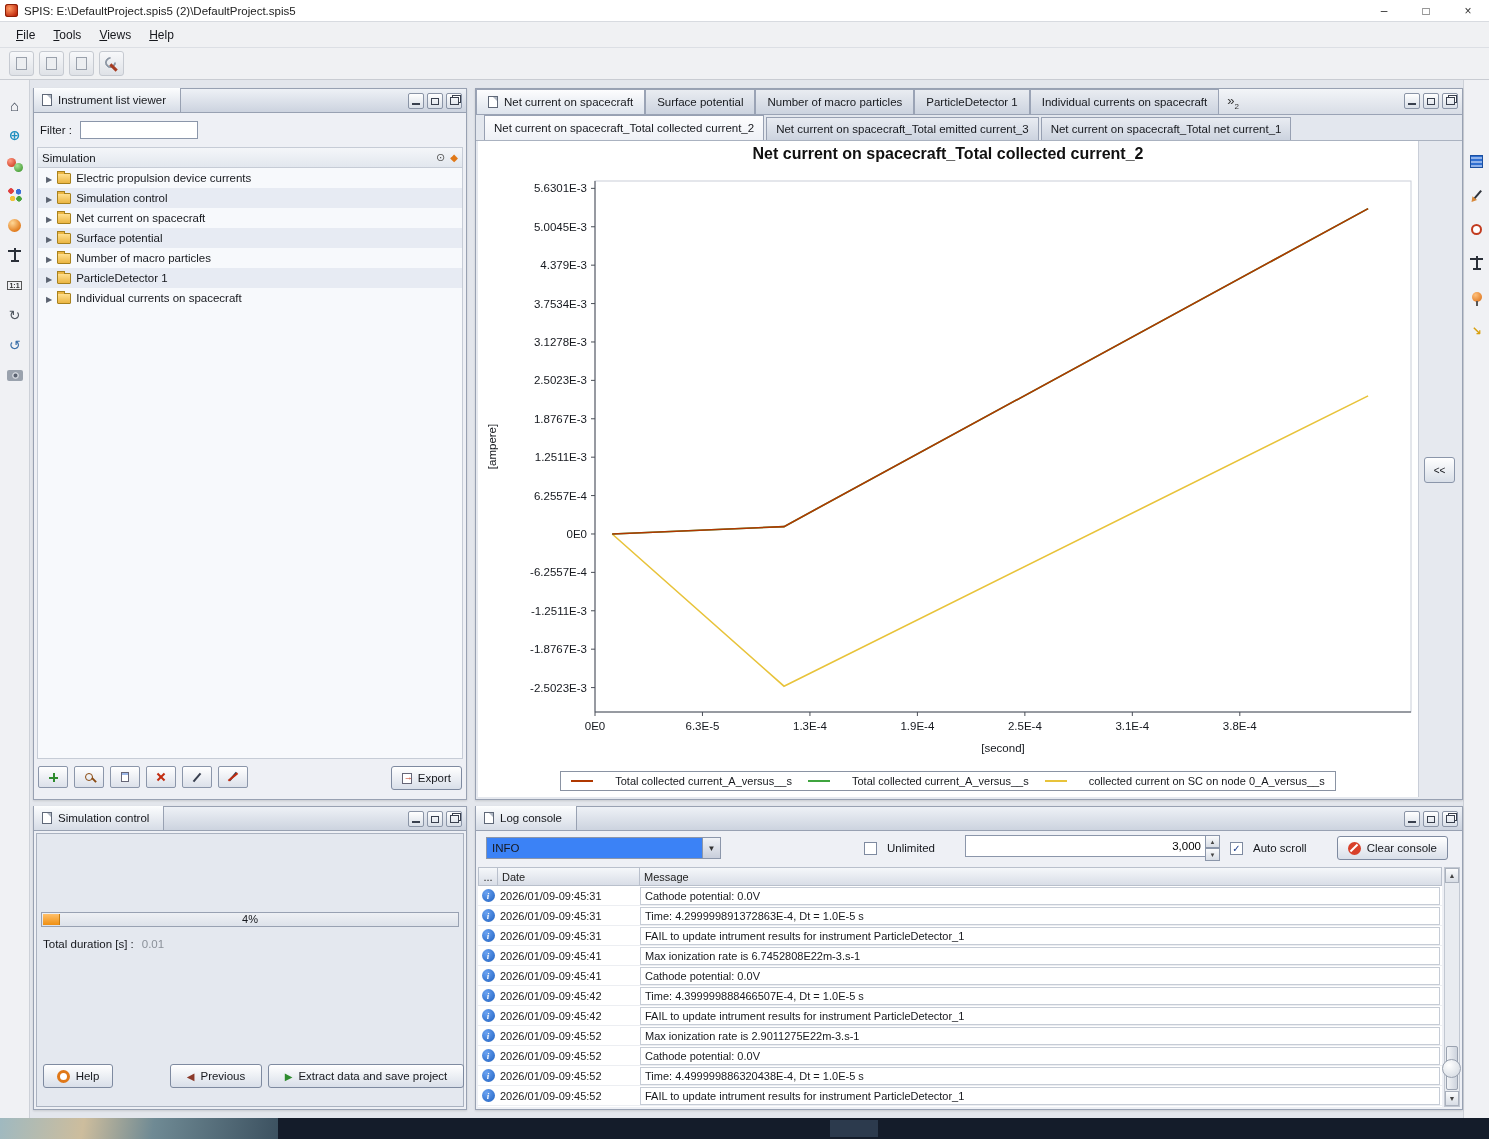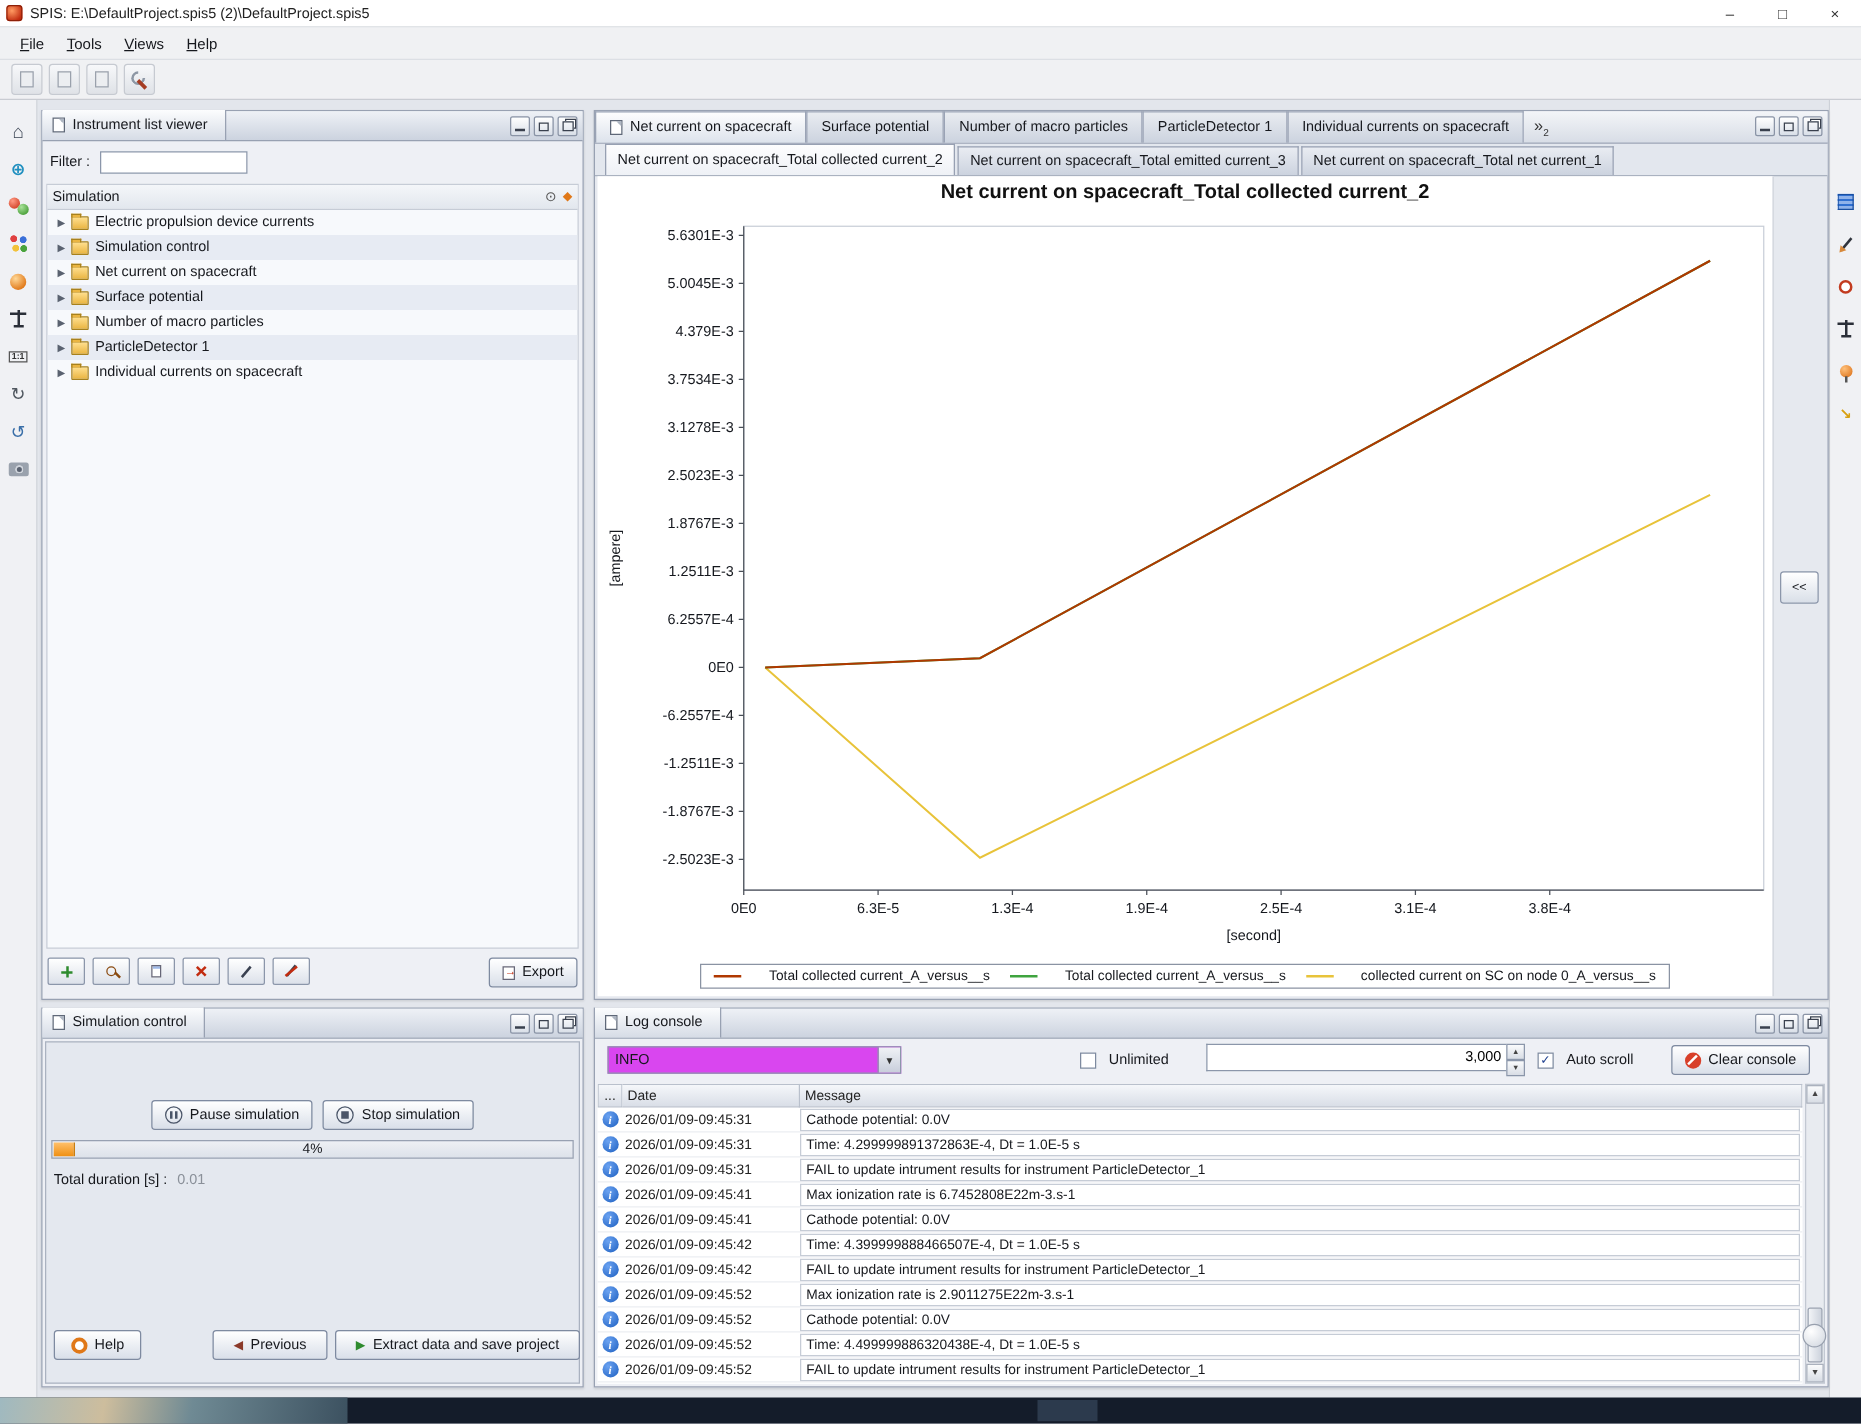--- a/index.html
+++ b/index.html
@@ -124,21 +124,21 @@
 #chart-svg{position:absolute;left:0;top:26px}
 #chart-svg text{font-family:"Liberation Sans","DejaVu Sans",sans-serif}
 #legend-wrap{position:absolute;left:0;right:0;top:630px;display:flex;justify-content:center}
 #legend-box{display:flex;gap:16px;border:1px solid #8a93a3;padding:3px 10px;background:#fff;font-size:11px;align-items:center}
 .lgi{display:flex;align-items:center;gap:22px;white-space:nowrap}
 .lgs{width:22px;height:2px;flex:0 0 auto}
 #collapse-btn{position:absolute;right:7px;top:368px;width:31px;height:26px;border:1px solid #8b96aa;border-radius:3px;background:linear-gradient(#fff,#d9dfe8);font-size:10px;display:flex;align-items:center;justify-content:center}
 
 #log-panel{left:475px;top:806px;width:988px;height:304px}
 .log-controls{position:absolute;left:0;right:0;top:26px;height:30px;display:flex;align-items:center;padding:0 14px 0 10px;gap:10px}
-.sel{width:235px;height:22px;border:1px solid #8b96aa;background:#d946ef;display:flex;align-items:center;font-size:11.5px;padding-left:5px;position:relative}
+.sel{width:235px;height:22px;border:1px solid #8b96aa;background:#3b82f6;display:flex;align-items:center;font-size:11.5px;padding-left:5px;position:relative}
 .sel .arr{position:absolute;right:0;top:0;bottom:0;width:18px;background:linear-gradient(#f0f2f6,#c8cedb);border-left:1px solid #8b96aa;display:flex;align-items:center;justify-content:center;font-size:8px;color:#333}
 .spacer{flex:1}
 .cblbl{font-size:11.5px;margin-right:20px}
 .numwrap{display:flex;height:26px}
 .numwrap input{width:240px;height:22px;border:1px solid #8b96aa;border-right:none;background:#fff;font-size:11.5px;text-align:right;padding:0 4px;font-family:inherit}
 .spin{width:15px;display:flex;flex-direction:column}
 .spin span{flex:1;border:1px solid #8b96aa;background:linear-gradient(#fafbfc,#d8dde5);font-size:6px;display:flex;align-items:center;justify-content:center;color:#444}
 .s-clear{width:13px;height:13px;border-radius:50%;background:#d8402a;position:relative;flex:0 0 auto}
 .s-clear::after{content:"";position:absolute;left:1.5px;top:5.5px;width:10px;height:2px;background:#fff;transform:rotate(-45deg)}
 .log-table{position:absolute;left:2px;right:20px;top:60px;bottom:2px;background:#fff;overflow:hidden}
@@ -362,35 +362,20 @@
         </span>
       <span class="wb flo">
           <i></i>
         </span>
       <span class="wb max">
           <i></i>
         </span>
     </div>
   </div>
   <div class="sim-inner">
-    <div class="sim-btnrow">
-      <span class="btn">
-        <span class="s-pause">
-            <i></i>
-            <i></i>
-          </span>
-        <span>Pause simulation</span>
-      </span>
-      <span class="btn">
-        <span class="s-stop">
-            <i></i>
-          </span>
-        <span>Stop simulation</span>
-      </span>
-    </div>
     <div id="progress">
       <span class="fill" style="width: 4%;"></span>
       <span class="pct">4%</span>
     </div>
     <div class="durrow">
       <span>Total duration [s] :</span>
       <span class="val">0.01</span>
     </div>
     <div class="sim-foot">
       <span class="btn" style="position:absolute;left:6px;width:70px">

